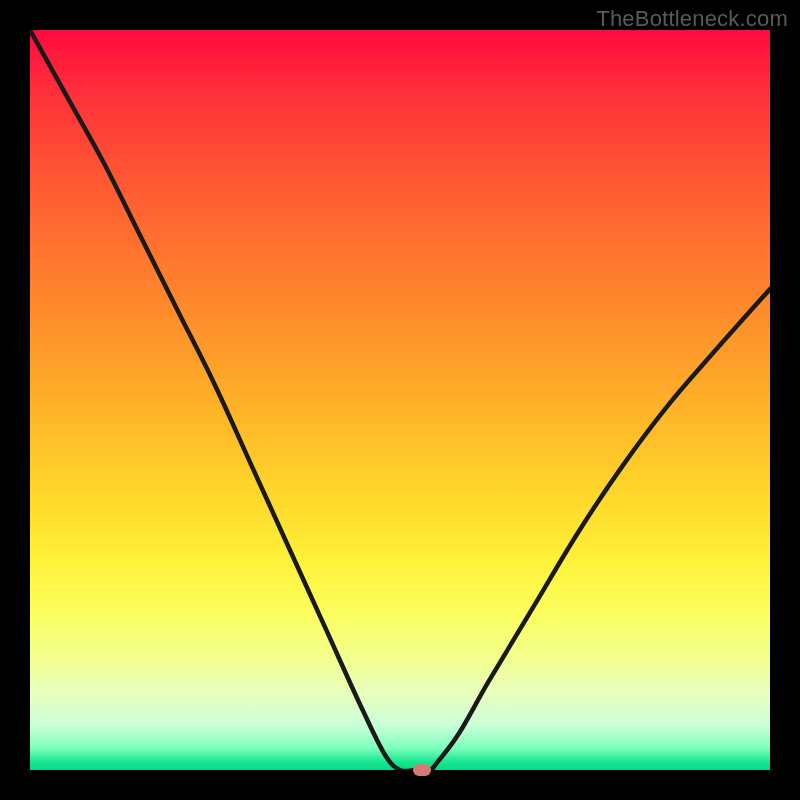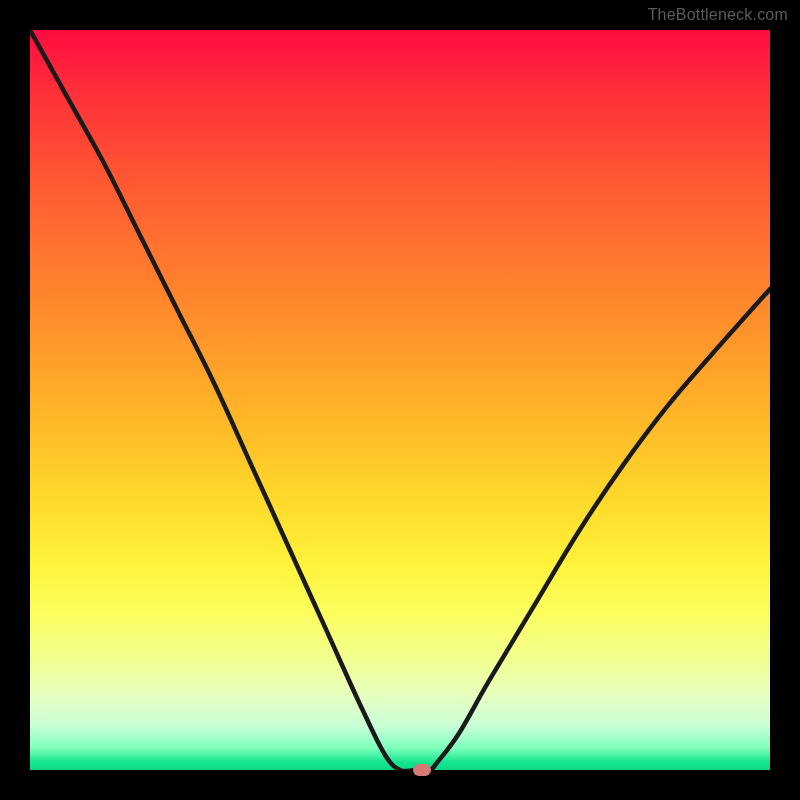--- a/index.html
+++ b/index.html
@@ -39,21 +39,21 @@
       #7fffbc 97%,
       #13e58e 99%,
       #0fd888 100%
     );
   }
   .watermark {
     position: absolute;
     top: 6px;
     right: 12px;
     color: #5a5a5a;
-    font-size: 16px;
+    font-size: 22px;
     font-weight: 500;
     letter-spacing: 0.2px;
     user-select: none;
   }
   svg.curve {
     position: absolute;
     left: 0;
     top: 0;
     width: 740px;
     height: 740px;

